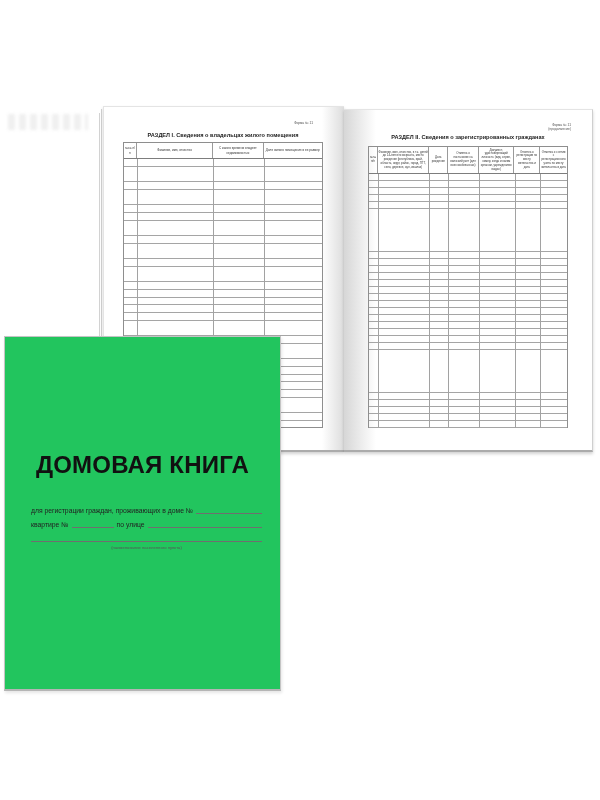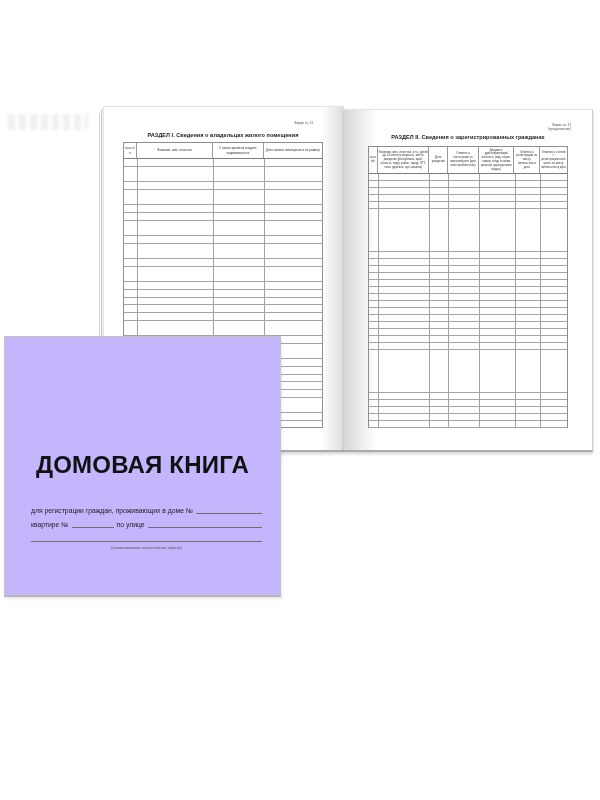--- a/index.html
+++ b/index.html
@@ -55,21 +55,21 @@
   #table-right .th { font-size:2.9px; }
 
   .tbody { position:relative; width:100%; }
   #table-left  .tbody { height:269px;
      background:repeating-linear-gradient(to bottom, rgba(0,0,0,0) 0 6.9px, #a5a5a5 6.9px 7.7px); }
   #table-right .tbody { height:254px;
      background:repeating-linear-gradient(to bottom, rgba(0,0,0,0) 0 6.3px, #a5a5a5 6.3px 7.05px); }
   .vline { position:absolute; top:0; bottom:0; width:0.8px; background:#a2a2a2; }
 
   
-  #cover { position:absolute; left:4px; top:336px; width:277px; height:261px; background:#c4b5fd;
+  #cover { position:absolute; left:4px; top:336px; width:277px; height:355px; background:#22c55e;
            border:1px solid #c4c4c4; border-bottom:2px solid #b5b5b5; box-shadow:1px 2px 3px rgba(0,0,0,.10); }
   #cover-title { position:absolute; top:114px; left:0; width:100%; text-align:center;
                  font-size:24px; font-weight:bold; color:#111; letter-spacing:0.2px; }
   .cover-line { position:absolute; left:26px; right:18px; height:11px;
                 display:flex; align-items:flex-end; font-size:6.8px; color:#222; }
   #cover-line-1 { top:166px; }
   #cover-line-2 { top:180px; }
   #cover-line-3 { top:194px; }
   .blank { border-bottom:0.9px solid #6f6f6f; height:1px; }
   .blank.grow { flex:1 1 auto; margin-left:3px; }

